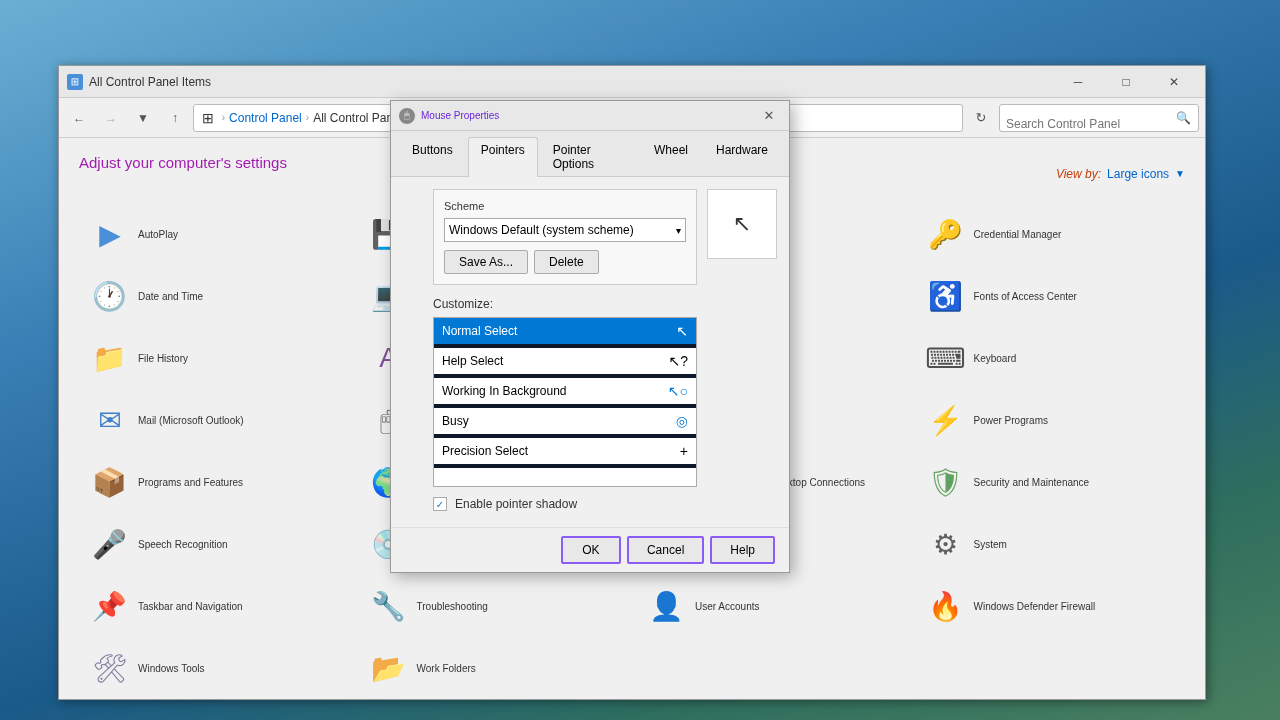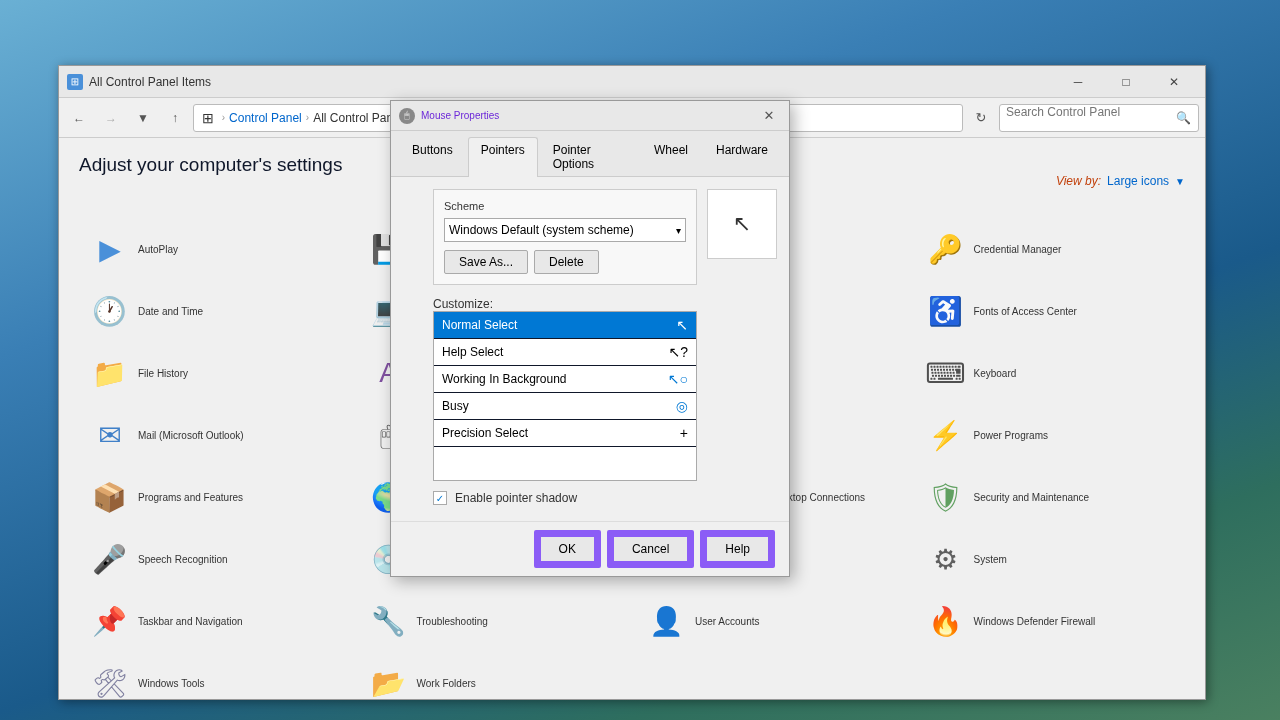--- a/index.html
+++ b/index.html
@@ -127,21 +127,21 @@
       cursor: pointer;
       font-size: 13px;
       color: #555;
       border: none;
       background: transparent;
     }
     .search-bar {
       width: 200px;
       height: 28px;
       display: flex;
-      align-items: flex-start;
+      align-items: flex-end;
       background: white;
       border: 1px solid #bbb;
       border-radius: 3px;
     }
     .search-bar input {
       flex: 1;
       border: none;
       outline: none;
       padding: 0 6px;
       font-size: 12px;
@@ -160,23 +160,23 @@
 
     
     .content-area {
       flex: 1;
       overflow: auto;
       padding: 16px 20px;
       background: #f0f0f0;
     }
 
     .page-subtitle {
-      font-size: 19px;
-      color: #0f172a;
-      margin-bottom: 32px;
+      font-size: 15px;
+      color: #a21caf;
+      margin-bottom: 22px;
     }
 
     
     .items-grid {
       display: grid;
       grid-template-columns: repeat(4, 1fr);
       gap: 4px 8px;
       margin-top: 4px;
     }
 
@@ -315,36 +315,37 @@
       border: 1px solid #aaa;
       background: #e8e8e8;
       font-size: 12px;
       cursor: pointer;
       border-radius: 2px;
     }
 
     .customize-label {
       font-size: 12px;
       color: #333;
+      margin-bottom: 6px;
     }
     .cursor-list {
       border: 1px solid #aaa;
       background: white;
       height: 170px;
       overflow-y: auto;
       margin-bottom: 10px;
     }
     .cursor-item {
       padding: 5px 8px;
       display: flex;
       align-items: center;
       justify-content: space-between;
       font-size: 12px;
       cursor: pointer;
-      border-bottom: 1px solid #0f172a;
+      border-bottom: 4px solid #0f172a;
     }
     .cursor-item.selected {
       background: #0078d4;
       color: white;
     }
     .cursor-symbol {
       font-size: 14px;
     }
 
     .pointer-shadow-row {
@@ -389,21 +390,21 @@
     .modal-footer {
       padding: 8px 14px;
       display: flex;
       justify-content: flex-end;
       gap: 6px;
       border-top: 1px solid #ddd;
       background: #f0f0f0;
     }
     .footer-btn {
       padding: 5px 18px;
-      border: 7px solid #8b5cf6;
+      border: 2px solid #8b5cf6;
       background: #e8e8e8;
       font-size: 12px;
       cursor: pointer;
       border-radius: 2px;
       min-width: 60px;
     }
     .footer-btn.primary {
       background: #e8e8e8;
     }
   </style>

